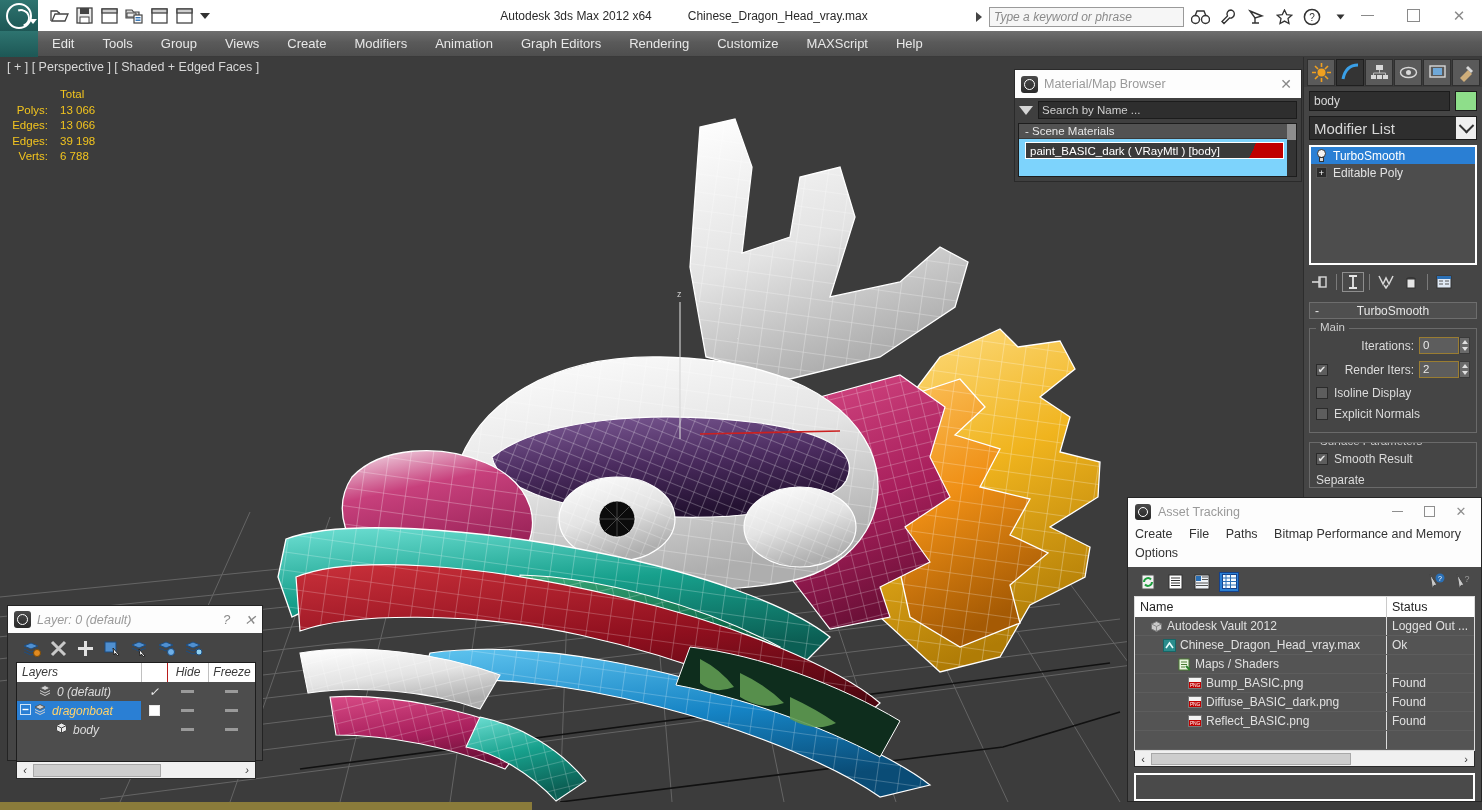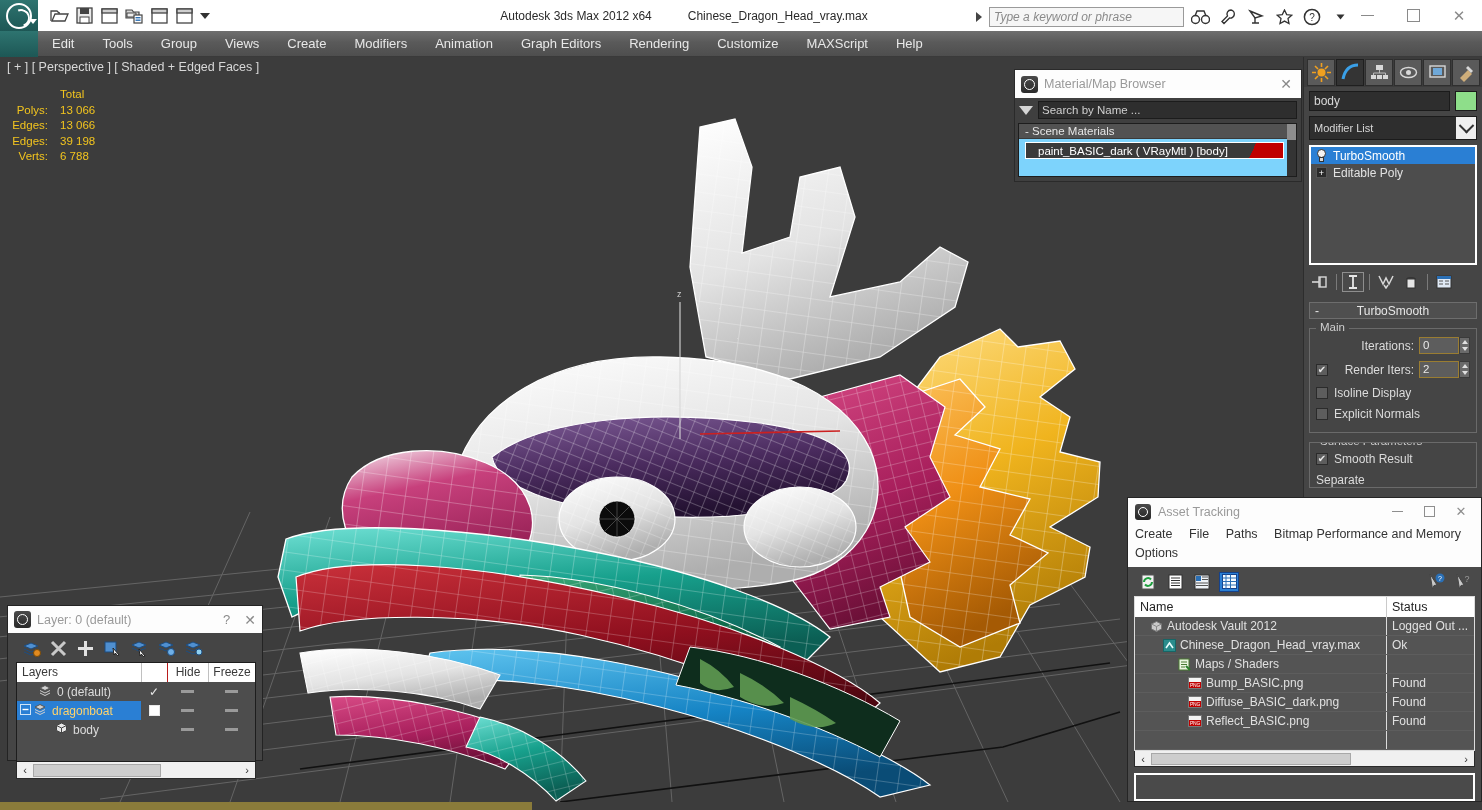--- a/index.html
+++ b/index.html
@@ -132,21 +132,21 @@
   .mb-searchbox {
     flex: 1; height: 18px; background: #2e2e2e; border: 1px solid #1c1c1c;
     color: #cfcfcf; font-size: 11.5px; padding: 0 3px; line-height: 16px;
   }
   .mb-body { margin: 3px 4px 0 3px; border: 1px solid #1d1d1d; background: #7dd3fc; height: 54px; position: relative; }
   .mb-group {
     background: #525252; color: #e6e6e6; font-size: 11.5px; padding: 1px 6px; border-bottom: 1px solid #3a3a3a;
   }
   .mb-item {
     margin: 3px 12px 0 6px; height: 17px; background: #3a3a3a; border: 1px solid #ffffff;
-    color: #ffffff; font-size: 11.5px; display: flex; align-items: center; padding-left: 12px;
+    color: #ffffff; font-size: 11.5px; display: flex; align-items: center; padding-left: 4px;
     position: relative; overflow: hidden;
   }
   .mb-swatch {
     position: absolute; right: 0; top: 0; height: 100%; width: 46px;
     background: linear-gradient(115deg, transparent 0 36%, #c00000 36% 100%);
   }
   .mb-scroll {
     position: absolute; right: 0; top: 0; width: 9px; height: 100%; background: #343434;
   }
   .mb-scroll i { display:block; width: 9px; height: 16px; background: #8d8d8d; }
@@ -163,21 +163,21 @@
   }
   .cp-tab.active { background: #343434; border-color: #1f1f1f; }
   .cp-name-row { display: flex; align-items: center; gap: 5px; padding: 4px 5px 0 5px; }
   .cp-name {
     flex: 1; height: 20px; background: #2e2e2e; border: 1px solid #1b1b1b; color: #d8d8d8;
     font-size: 12px; padding: 0 4px; line-height: 18px;
   }
   .cp-color { width: 22px; height: 20px; border: 1px solid #1b1b1b; }
   .cp-modlist {
     margin: 5px 5px 0 5px; height: 24px; background: #2e2e2e; border: 1px solid #1b1b1b;
-    color: #d8d8d8; font-size: 11px; display: flex; align-items: center; padding-left: 4px;
+    color: #d8d8d8; font-size: 15px; display: flex; align-items: center; padding-left: 4px;
     position: relative;
   }
   .cp-modlist .dd {
     position: absolute; right: 0; top: 0; width: 20px; height: 100%;
     background: #efefef; display: flex; align-items: center; justify-content: center;
   }
   .cp-modlist .dd::after {
     content:""; width: 9px; height: 9px; border-right: 2px solid #333; border-bottom: 2px solid #333;
     transform: rotate(45deg) translate(-2px,-2px);
   }
@@ -228,21 +228,21 @@
   .chk {
     width: 12px; height: 12px; background: #5d5d5d; border: 1px solid #2b2b2b;
     display: inline-flex; align-items: center; justify-content: center; margin-right: 6px; flex: 0 0 auto;
   }
   .chk.on::after { content:"✔"; color:#e8e8e8; font-size: 10px; line-height: 10px; }
   .crow { display: flex; align-items: center; font-size: 12px; color: #dcdcdc; height: 18px; margin-bottom: 3px;}
 
   
   .layerdlg {
     position: absolute; left: 7px; top: 605px; width: 256px; height: 156px;
-    background: #454545; border: 1px solid #232323;
+    background: #454545; border: 1px solid #232323; font-style: italic;
   }
   .ld-title { height: 27px; background: #fdfdfd; display: flex; align-items: center; padding: 0 6px; }
   .ld-title-text { color: #9a9a9a; font-size: 12.5px; flex: 1; }
   .ld-q { color: #8a8a8a; font-size: 13px; padding-right: 14px; }
   .ld-x { color: #8a8a8a; font-size: 14px; }
   .ld-toolbar { height: 27px; display: flex; align-items: center; gap: 8px; padding: 3px 10px 0 14px; }
   .ld-tb { width: 19px; height: 19px; display:flex; align-items:center; justify-content:center; }
   .ld-grid { margin: 2px 6px 0 8px; border: 1px solid #1d1d1d; background: #4d4d4d; }
   .ld-head { display: flex; height: 19px; background: #ffffff; font-size: 12px; color: #3a3a3a; }
   .ld-head .c1 { flex: 1; padding-left: 5px; line-height: 19px;}

